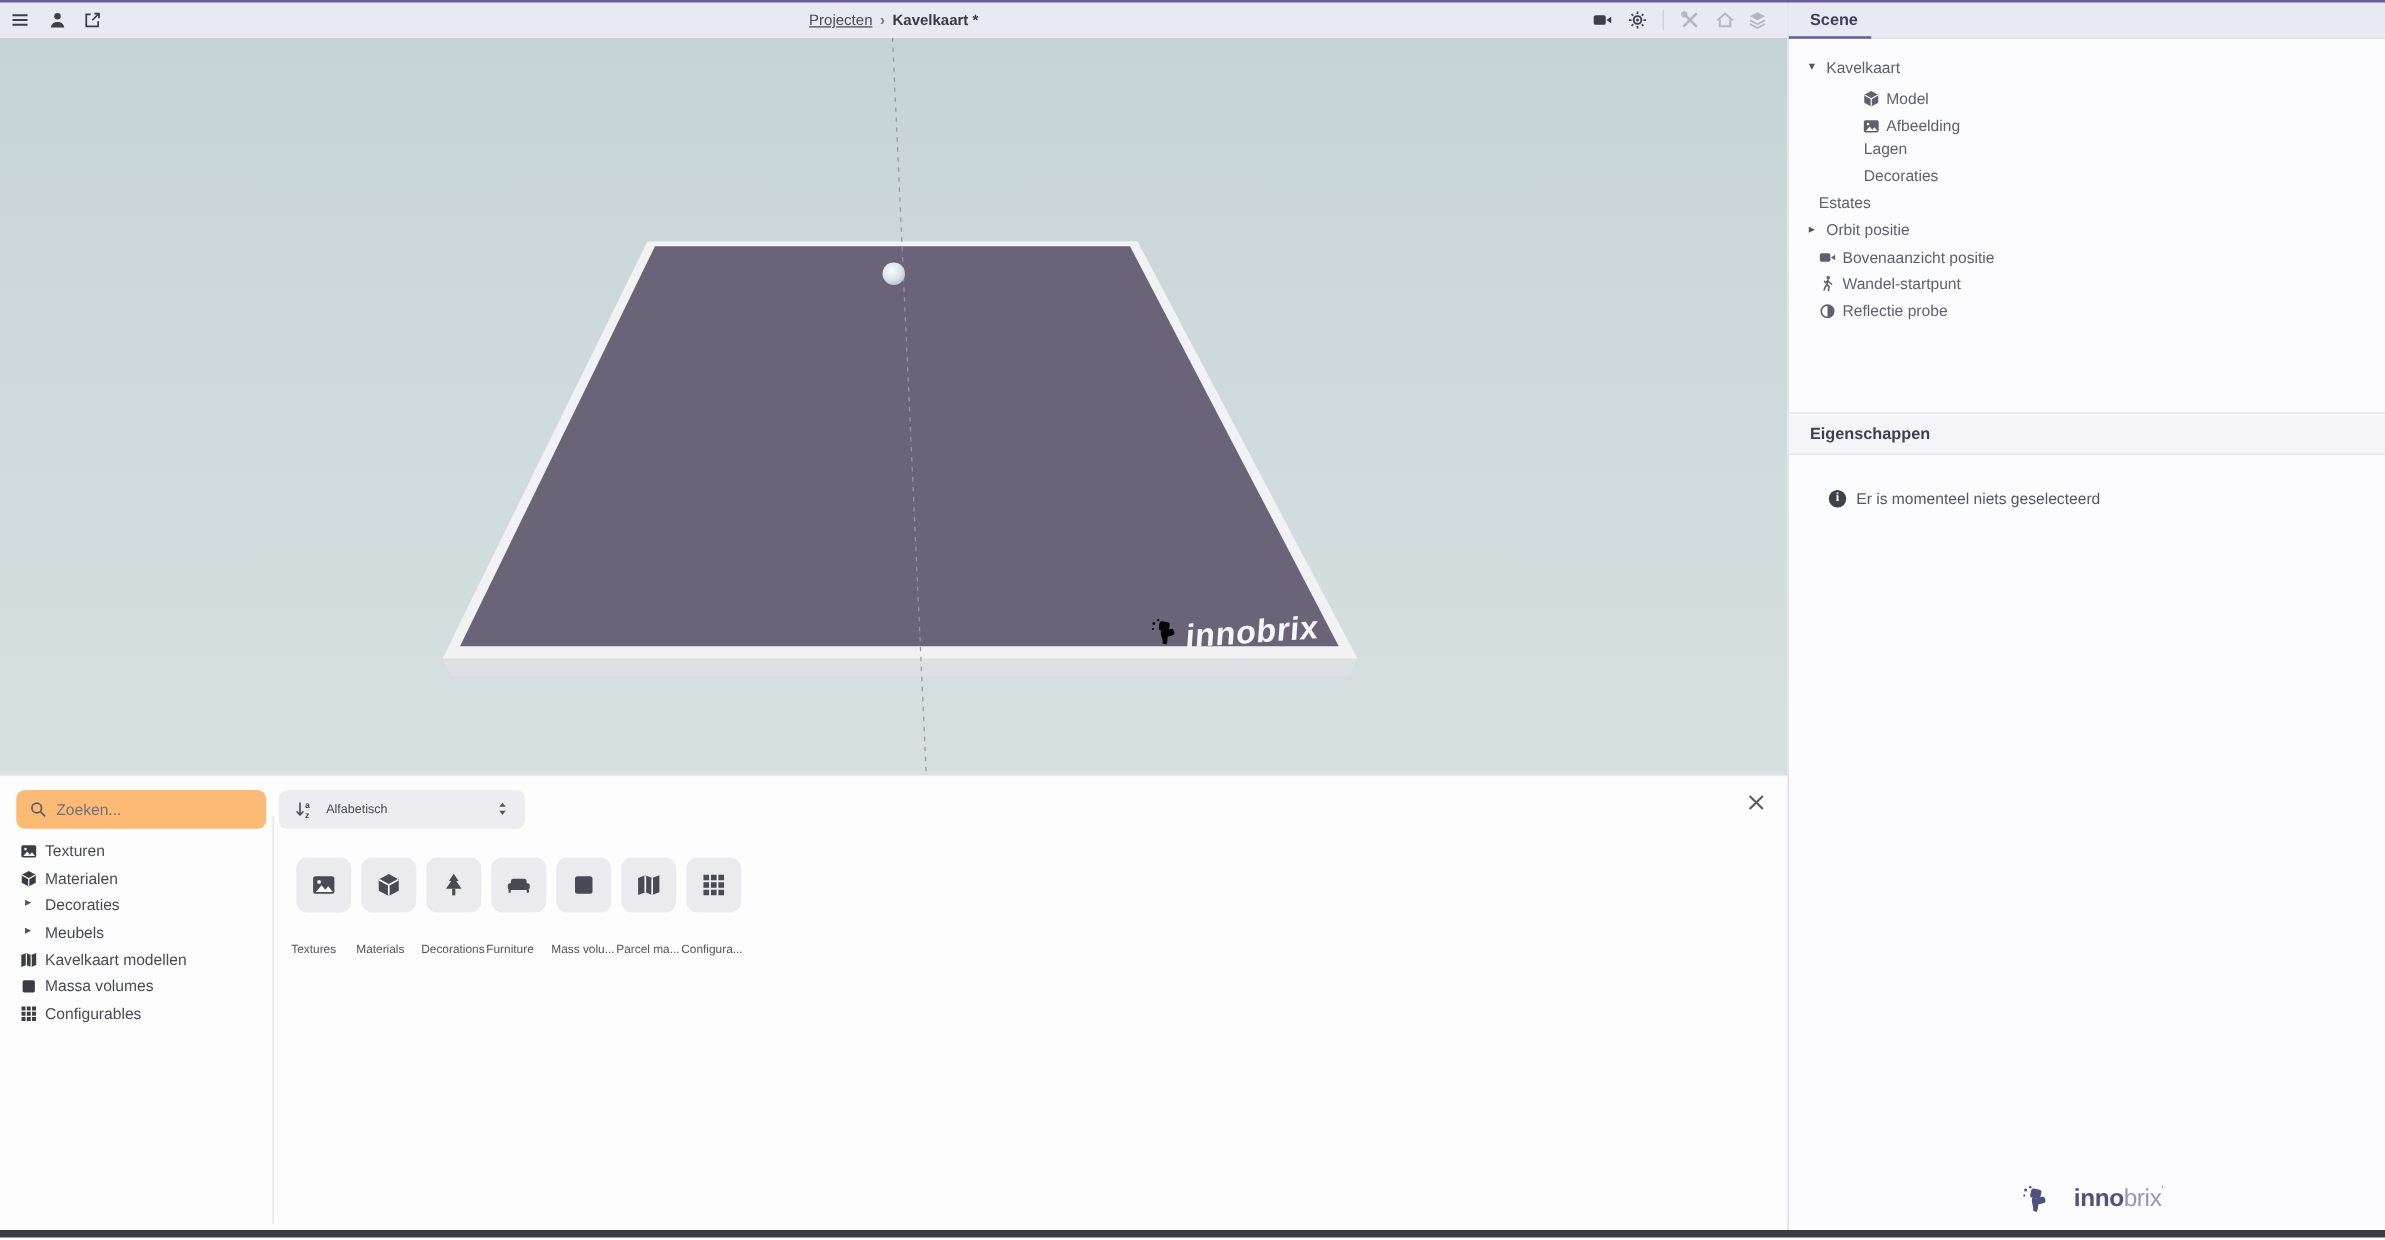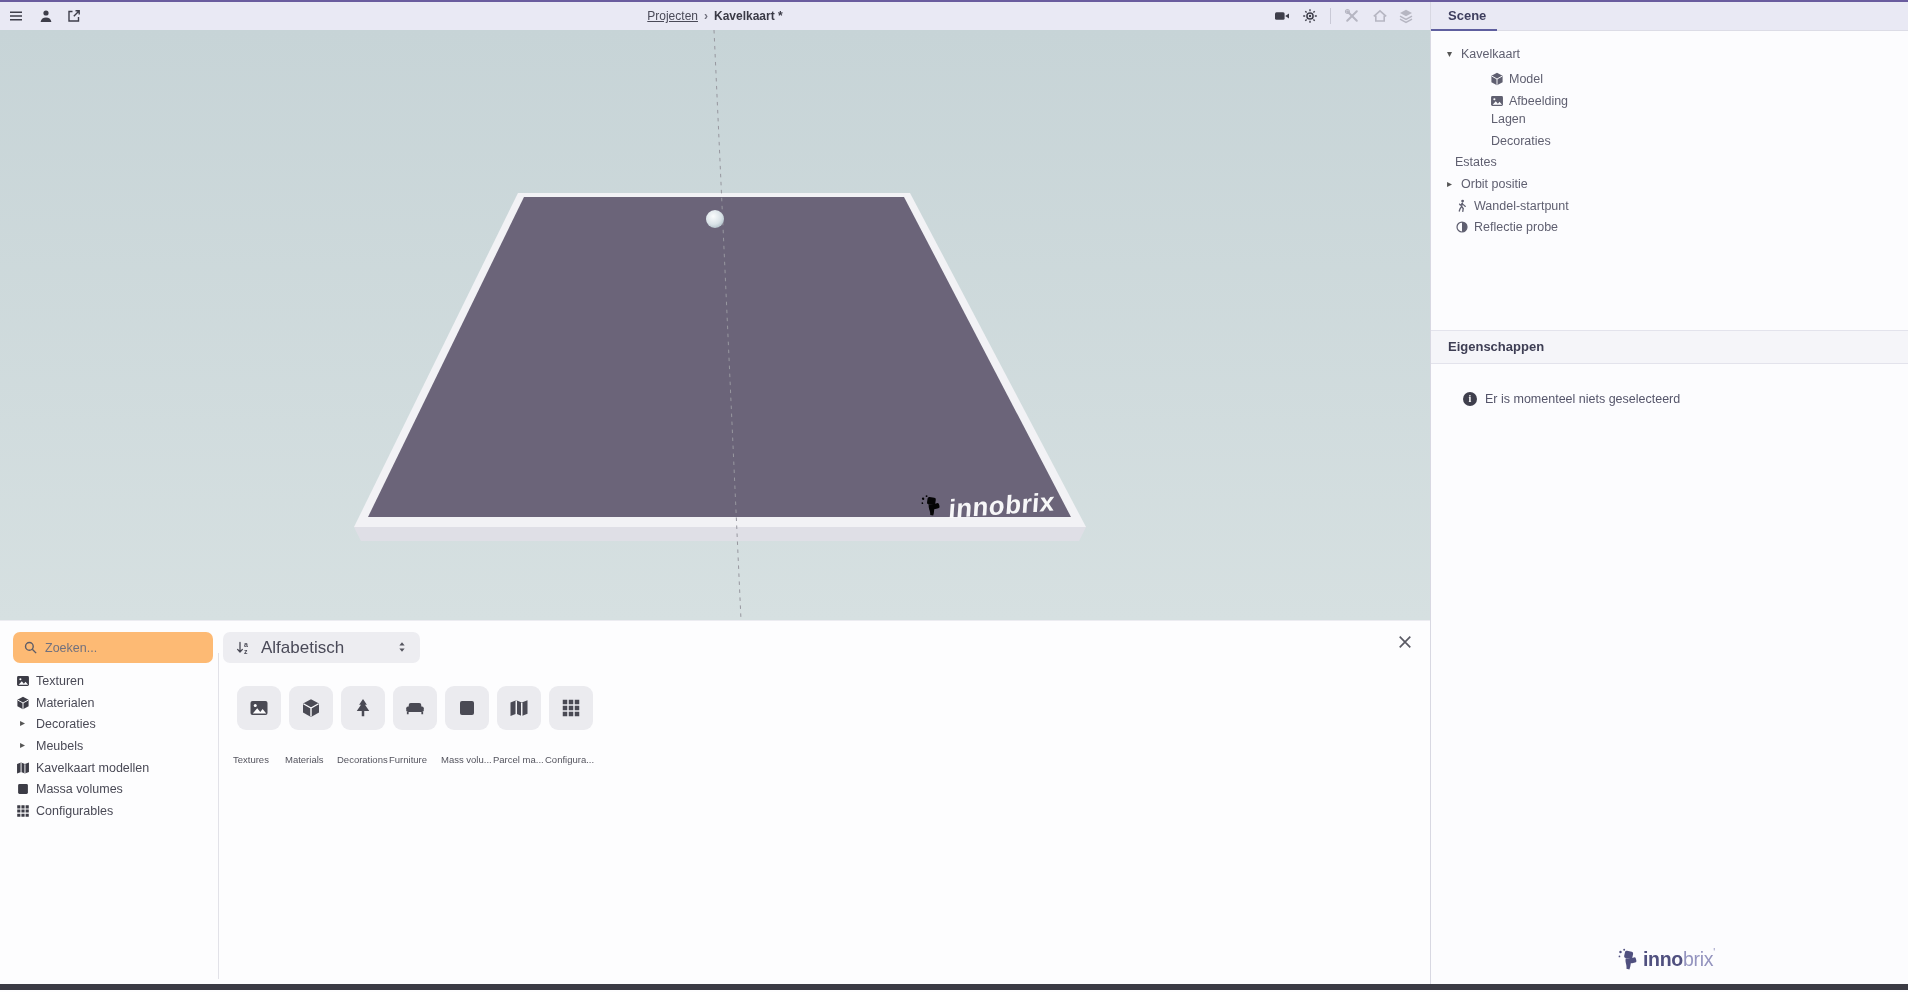--- a/index.html
+++ b/index.html
@@ -39,35 +39,35 @@
                background:#f5f5f9;border-top:1px solid #e3e3ec;border-bottom:1px solid #e3e3ec;
                font-size:13px;font-weight:bold;color:#3e3e54;}
   #prop-header span{padding-left:17px;}
   #empty-msg{position:absolute;left:32px;top:392px;display:flex;align-items:center;gap:8px;
              font-size:12.5px;color:#55556a;}
   .info-badge{width:14px;height:14px;border-radius:50%;background:#3f3f4d;color:#fff;
               font-size:10px;font-weight:bold;text-align:center;line-height:14px;
               font-family:"Liberation Serif",serif;flex:none;}
   #rp-logo{position:absolute;left:186px;top:946px;display:flex;align-items:flex-end;gap:5px;}
   #rp-logo .lg-text{font-size:19.5px;letter-spacing:-0.3px;line-height:26px;}
-  #rp-logo .lg-bold{font-weight:bold;color:#50507f;}
+  #rp-logo .lg-bold{font-weight:bold;color:#50507f;margin-left:16px;}
   #rp-logo .lg-light{font-weight:normal;color:#9494bf;}
   #rp-logo .lg-tick{font-size:10px;color:#9494bf;vertical-align:top;line-height:14px;}
 
   
   #bpanel{left:0;top:620px;width:1430px;height:364px;background:#fdfdfe;border-top:1px solid #ececf1;}
   #search-box{position:absolute;left:13px;top:11px;width:200px;height:31px;background:#fdba74;border-radius:7px;text-decoration:underline;}
   #search-box svg{position:absolute;left:10px;top:8px;color:#5c5c68;}
   #search-input{position:absolute;left:0;top:0;width:100%;height:100%;background:transparent;border:none;
                 outline:none;padding:0 8px 0 32px;font-size:12.5px;color:#44444e;box-sizing:border-box;
                 font-family:"Liberation Sans",sans-serif;}
   #search-input::placeholder{color:#71717e;opacity:1;}
   #sort-dd{position:absolute;left:223px;top:11px;width:197px;height:31px;background:#ededf1;border-radius:7px;cursor:pointer;}
   #sort-dd .sort-ic{position:absolute;left:12px;top:7px;color:#4a4a56;}
-  #sort-label{position:absolute;left:38px;top:0;line-height:31px;font-size:17px;color:#4a4a58;}
+  #sort-label{position:absolute;left:38px;top:0;line-height:31px;font-size:10px;color:#4a4a58;}
   #sort-dd .ud-ic{position:absolute;right:11px;top:8px;color:#55555f;}
   #panel-close{position:absolute;left:1396px;top:12px;width:18px;height:18px;cursor:pointer;color:#5a5a64;}
   #b-divider{position:absolute;left:218px;top:32px;width:1px;height:326px;background:#e2e2e8;}
   #cats{position:absolute;left:0;top:53px;width:212px;}
   .crow{display:flex;align-items:flex-start;height:21.7px;font-size:12.5px;color:#4a4a56;cursor:pointer;}
   .crow svg{margin:0 6px 0 16px;flex:none;color:#3c3c46;}
   .crow .caret{width:10px;margin:0 6px 0 20px;font-size:10px;color:#555;font-family:"DejaVu Sans",sans-serif;}
   #tiles{position:absolute;left:233px;top:65px;display:flex;}
   .tile-cell{width:52px;flex:none;cursor:pointer;}
   .tile{width:44px;height:44px;margin:0 auto;background:#ebebef;border-radius:9px;
@@ -270,20 +270,26 @@
       </div>
       <div class="trow pl1">
         <span>Estates</span>
       </div>
       <div class="trow pl0">
         <span class="caret">▸</span>
         <span>Orbit positie</span>
       </div>
       <div class="trow pl1">
         <svg class="ic" width="14" height="14">
+            <use href="#i-camera"></use>
+          </svg>
+        <span>Bovenaanzicht positie</span>
+      </div>
+      <div class="trow pl1">
+        <svg class="ic" width="14" height="14">
             <use href="#i-walk"></use>
           </svg>
         <span>Wandel-startpunt</span>
       </div>
       <div class="trow pl1">
         <svg class="ic" width="14" height="14">
             <use href="#i-halfcircle"></use>
           </svg>
         <span>Reflectie probe</span>
       </div>

